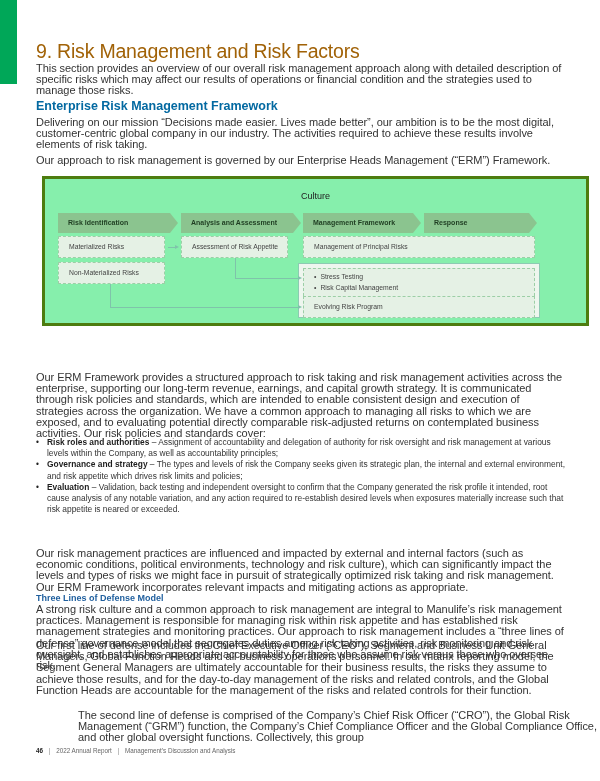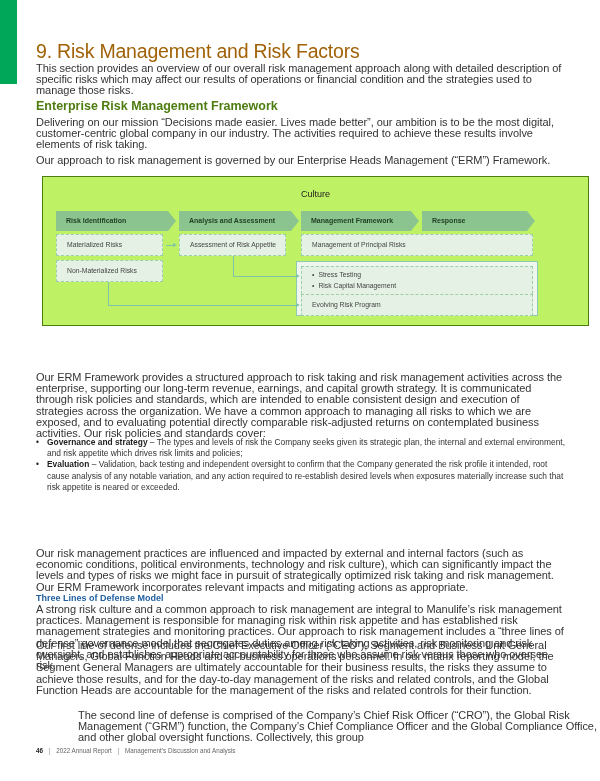--- a/index.html
+++ b/index.html
@@ -3,26 +3,26 @@
   <meta charset="utf-8">
   <style>
     * { box-sizing: border-box; margin: 0; padding: 0; }
     html, body { width: 600px; height: 781px; background: #ffffff; overflow: hidden; }
     body { position: relative; font-family: "Liberation Sans", sans-serif; color: #2a2a2a; }
     .sidebar-bar { position: absolute; left: 0; top: 0; width: 17px; height: 84px; background: #00a758; }
     .content { position: absolute; left: 36px; top: 0; width: 530px; }
     .h1 { position: absolute; top: 40px; left: 0; font-size: 19.5px; font-weight: normal; color: #a16207; letter-spacing: -0.2px; white-space: nowrap; }
     .p { font-size: 11px; line-height: 11.2px; color: #333; letter-spacing: -0.05px; }
     .intro { position: absolute; top: 63px; left: 0; width: 530px; }
-    .h2 { position: absolute; top: 99px; left: 0; font-size: 12.5px; color: #4d7c0f; white-space: nowrap; }
+    .h2 { position: absolute; top: 99px; left: 0; font-size: 12.5px; color: #0369a1; white-space: nowrap; }
     .mission { position: absolute; top: 117px; left: 0; width: 530px; }
     .approach { position: absolute; top: 155px; left: 0; width: 530px; }
 
     
-    .diagram { position: absolute; left: 6px; top: 176px; width: 547px; height: 150px; border: 1px solid #4d7c0f; background: #bef264; }
+    .diagram { position: absolute; left: 6px; top: 176px; width: 547px; height: 150px; border: 3px solid #4d7c0f; background: #86efac; }
     .culture { position: absolute; top: 12px; left: 0; width: 100%; text-align: center; font-size: 9px; color: #222; }
     .chev { position: absolute; top: 34px; height: 20px; background: #8bc48f; color: #1f3d22; font-size: 7px; font-weight: bold; line-height: 20px; padding-left: 10px;
             clip-path: polygon(0 0, calc(100% - 8px) 0, 100% 50%, calc(100% - 8px) 100%, 0 100%); white-space: nowrap; }
     .dbox { position: absolute; border: 1px dashed #9ccfa6; background: #e5f1e5; font-size: 6.8px; color: #444; padding-left: 10px; white-space: nowrap; }
     .solid-box { position: absolute; border: 1px solid #8ccbb2; background: #eef6ee; }
     .line-v { position: absolute; width: 1px; background: #7fc3aa; }
     .line-h { position: absolute; height: 1px; background: #7fc3aa; }
     .arrow-head { position: absolute; width: 0; height: 0; border-top: 2.5px solid transparent; border-bottom: 2.5px solid transparent; border-left: 4px solid #7fc3aa; }
     .bullets { list-style: none; }
     .bullets li { font-size: 6.8px; line-height: 11px; color: #444; }
@@ -88,20 +88,21 @@
     <div class="arrow-head" style="left:253px; top:96.5px;"></div>
 
     <div class="line-v" style="left:65px; top:105px; height:23px;"></div>
     <div class="line-h" style="left:65px; top:128px; width:188px;"></div>
     <div class="arrow-head" style="left:253px; top:125.5px;"></div>
   </div>
 
   <p class="p erm-text">Our ERM Framework provides a structured approach to risk taking and risk management activities across the enterprise, supporting our long-term revenue, earnings, and capital growth strategy. It is communicated through risk policies and standards, which are intended to enable consistent design and execution of strategies across the organization. We have a common approach to managing all risks to which we are exposed, and to evaluating potential directly comparable risk-adjusted returns on contemplated business activities. Our risk policies and standards cover:</p>
 
   <ul class="cover-list">
+    <li><b>Risk roles and authorities</b><span> – Assignment of accountability and delegation of authority for risk oversight and risk management at various levels within the Company, as well as accountability principles;</span></li>
     <li><b>Governance and strategy</b><span> – The types and levels of risk the Company seeks given its strategic plan, the internal and external environment, and risk appetite which drives risk limits and policies;</span></li>
     <li><b>Evaluation</b><span> – Validation, back testing and independent oversight to confirm that the Company generated the risk profile it intended, root cause analysis of any notable variation, and any action required to re-establish desired levels when exposures materially increase such that risk appetite is neared or exceeded.</span></li>
   </ul>
 
   <p class="p practices">Our risk management practices are influenced and impacted by external and internal factors (such as economic conditions, political environments, technology and risk culture), which can significantly impact the levels and types of risks we might face in pursuit of strategically optimized risk taking and risk management. Our ERM Framework incorporates relevant impacts and mitigating actions as appropriate.</p>
 
   <h3 class="h3">Three Lines of Defense Model</h3>
   <p class="p three-lines">A strong risk culture and a common approach to risk management are integral to Manulife’s risk management practices. Management is responsible for managing risk within risk appetite and has established risk management strategies and monitoring practices. Our approach to risk management includes a “three lines of defense” governance model that segregates duties among risk taking activities, risk monitoring and risk oversight, and establishes appropriate accountability for those who assume risk versus those who oversee risk.</p>
   <p class="p first-line">Our first line of defense includes the Chief Executive Officer (“CEO”), Segment and Business Unit General Managers, Global Function Heads and all business operations personnel. In our matrix reporting model, the Segment General Managers are ultimately accountable for their business results, the risks they assume to achieve those results, and for the day-to-day management of the risks and related controls, and the Global Function Heads are accountable for the management of the risks and related controls for their function.</p>
   <p class="p second">The second line of defense is comprised of the Company’s Chief Risk Officer (“CRO”), the Global Risk Management (“GRM”) function, the Company’s Chief Compliance Officer and the Global Compliance Office, and other global oversight functions. Collectively, this group</p>

